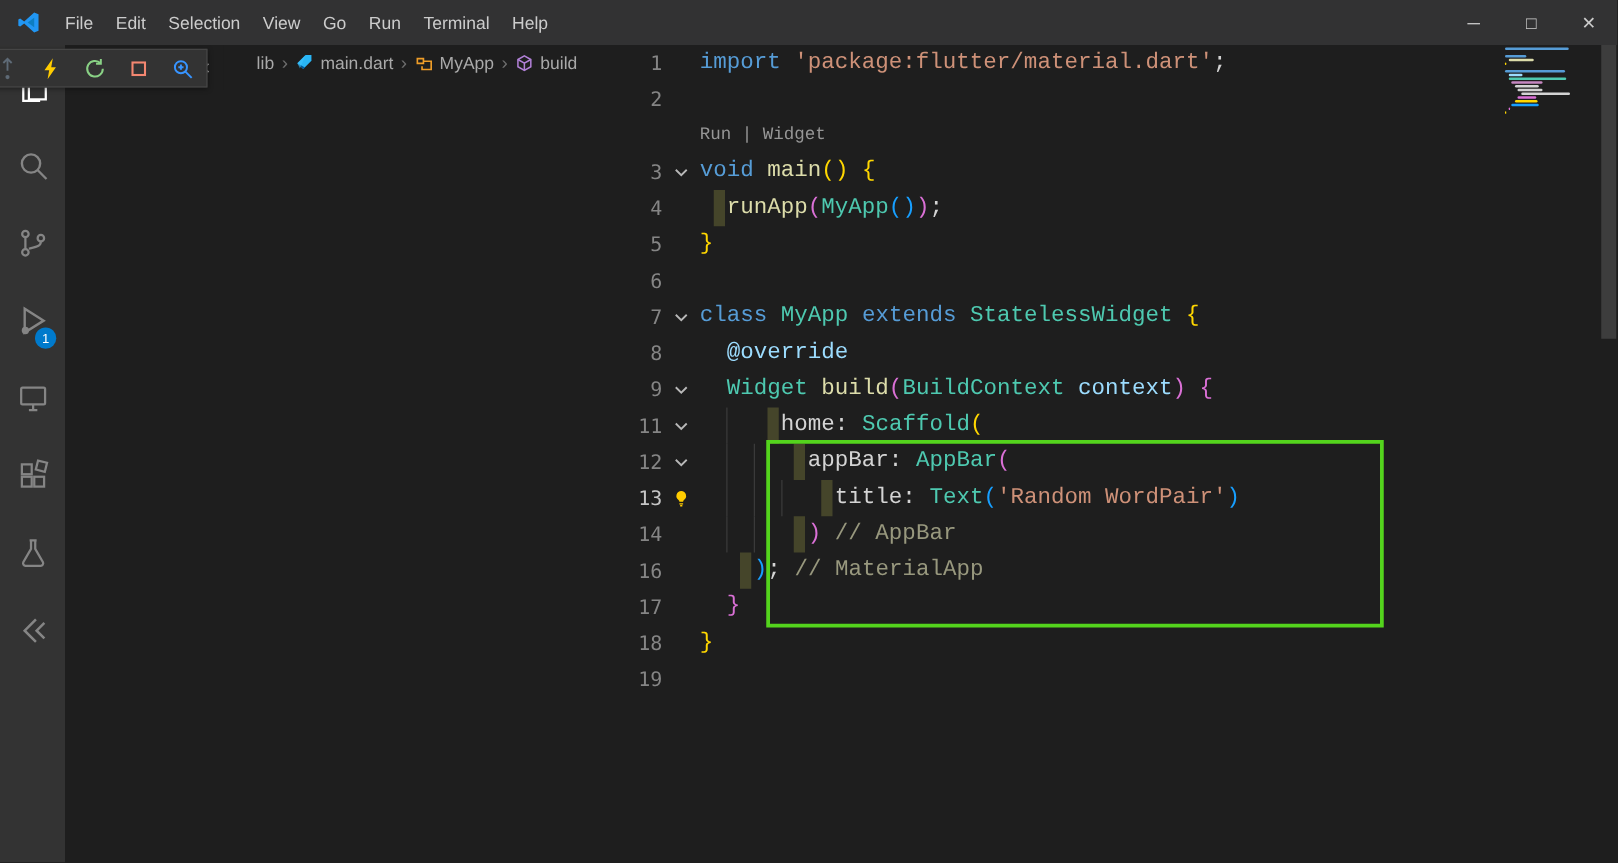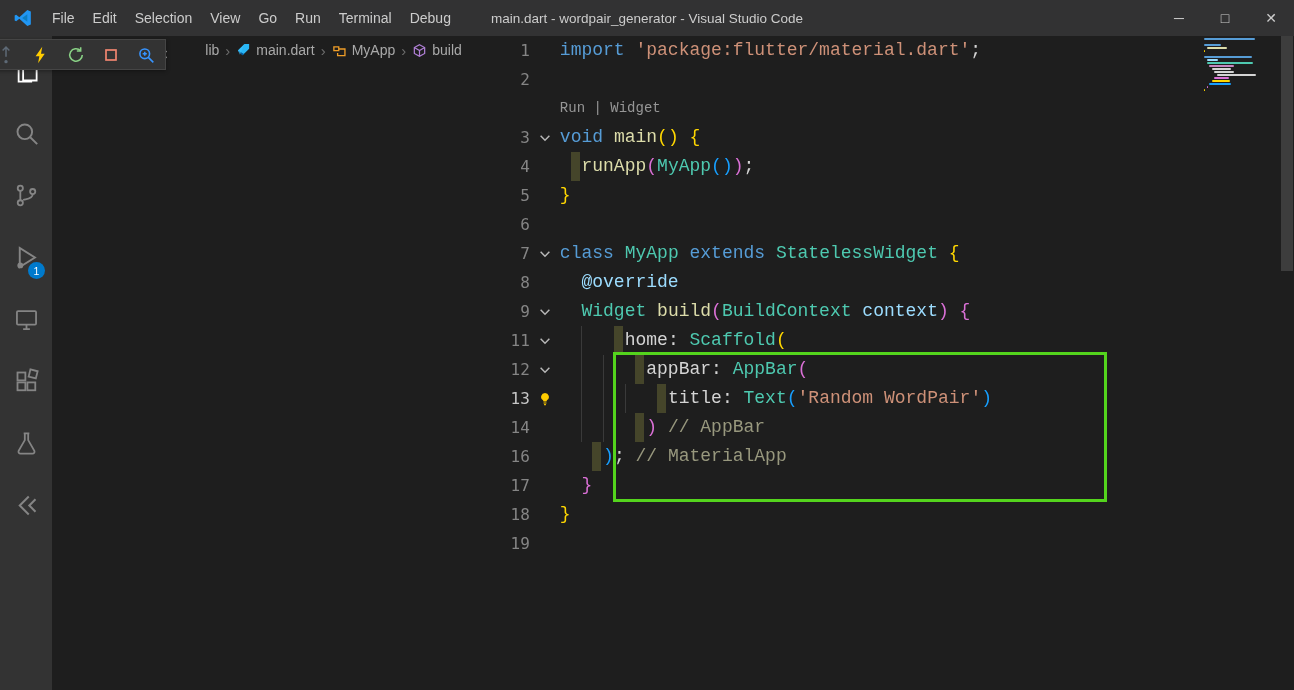--- a/index.html
+++ b/index.html
@@ -85,23 +85,22 @@
       </svg>
   </span>
   <div id="menubar">
       <div class="menu-item">File</div>
       <div class="menu-item">Edit</div>
       <div class="menu-item">Selection</div>
       <div class="menu-item">View</div>
       <div class="menu-item">Go</div>
       <div class="menu-item">Run</div>
       <div class="menu-item">Terminal</div>
-      <div class="menu-item">Debug</div>
-    </div>
-  <div id="window-title">main.dart - wordpair_generator - Visual Studio Code</div>
+      <div class="menu-item">Help</div>
+    </div>
   <div id="window-controls">
       <div class="win-btn">─</div>
       <div class="win-btn">□</div>
       <div class="win-btn">✕</div>
     </div>
 </div>
 
 <div id="main">
   <div id="activitybar">
       <div class="ab-item active">

